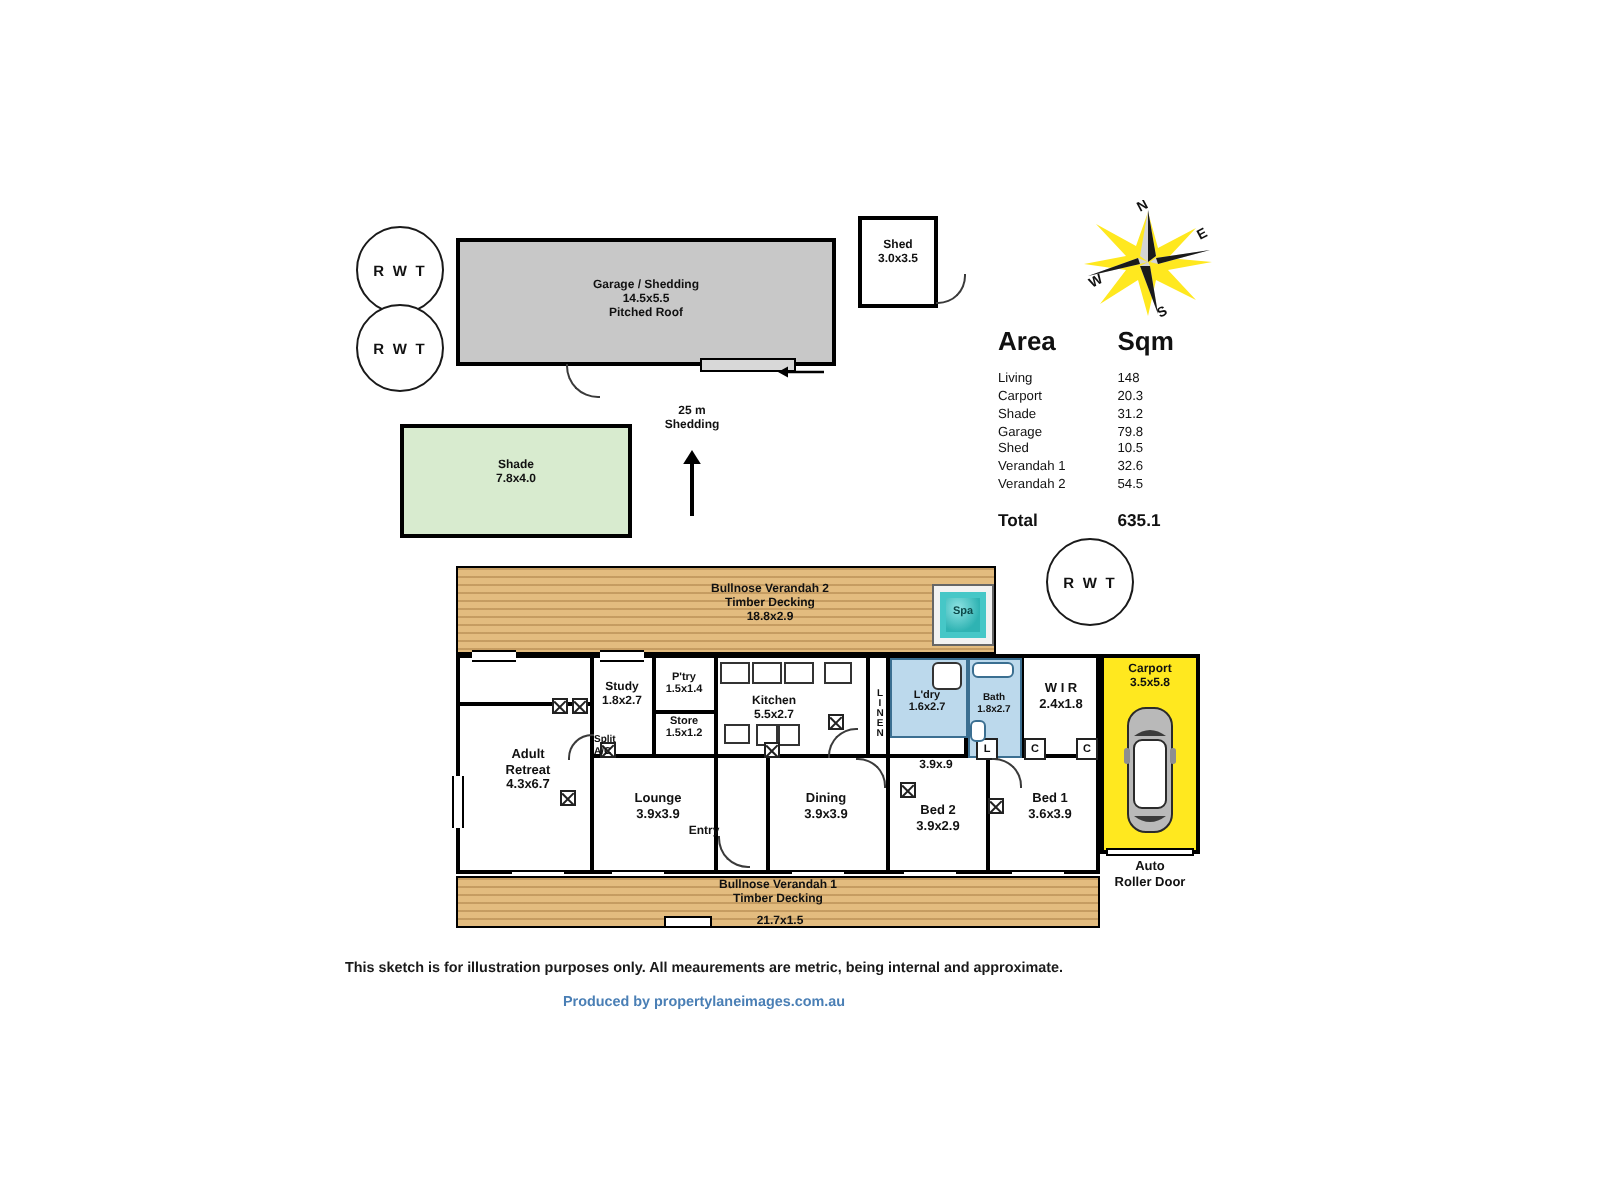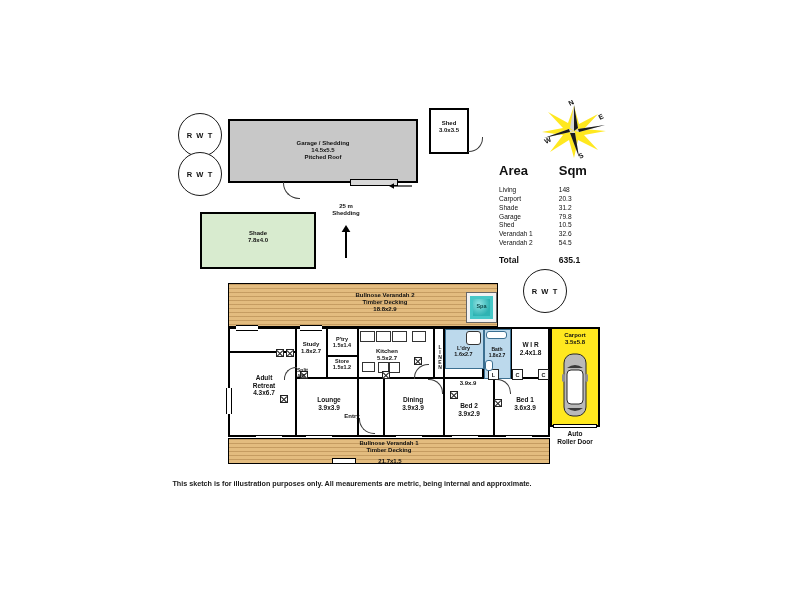--- a/index.html
+++ b/index.html
@@ -378,14 +378,15 @@
   <div class="abs deck" style="left:228px;top:438px;width:322px;height:26px;"></div>
   <div class="lbl t6" style="left:324px;top:440px;width:130px;">
     <div>Bullnose Verandah 1</div>
     <div>Timber Decking</div>
   </div>
   <div class="lbl t6" style="left:362px;top:458px;width:56px;">21.7x1.5</div>
   <div class="abs" style="left:332px;top:458px;width:24px;height:6px;
        background:#fff;border:1px solid #000;"></div>
 
   <div class="foot foot1" style="left:0;top:479px;">This sketch is for illustration purposes only. All meaurements are metric, being internal and approximate.</div>
+  <div class="foot foot2" style="left:0;top:496px;">Produced by propertylaneimages.com.au</div>
 
 </div>
 
 </body></html>

